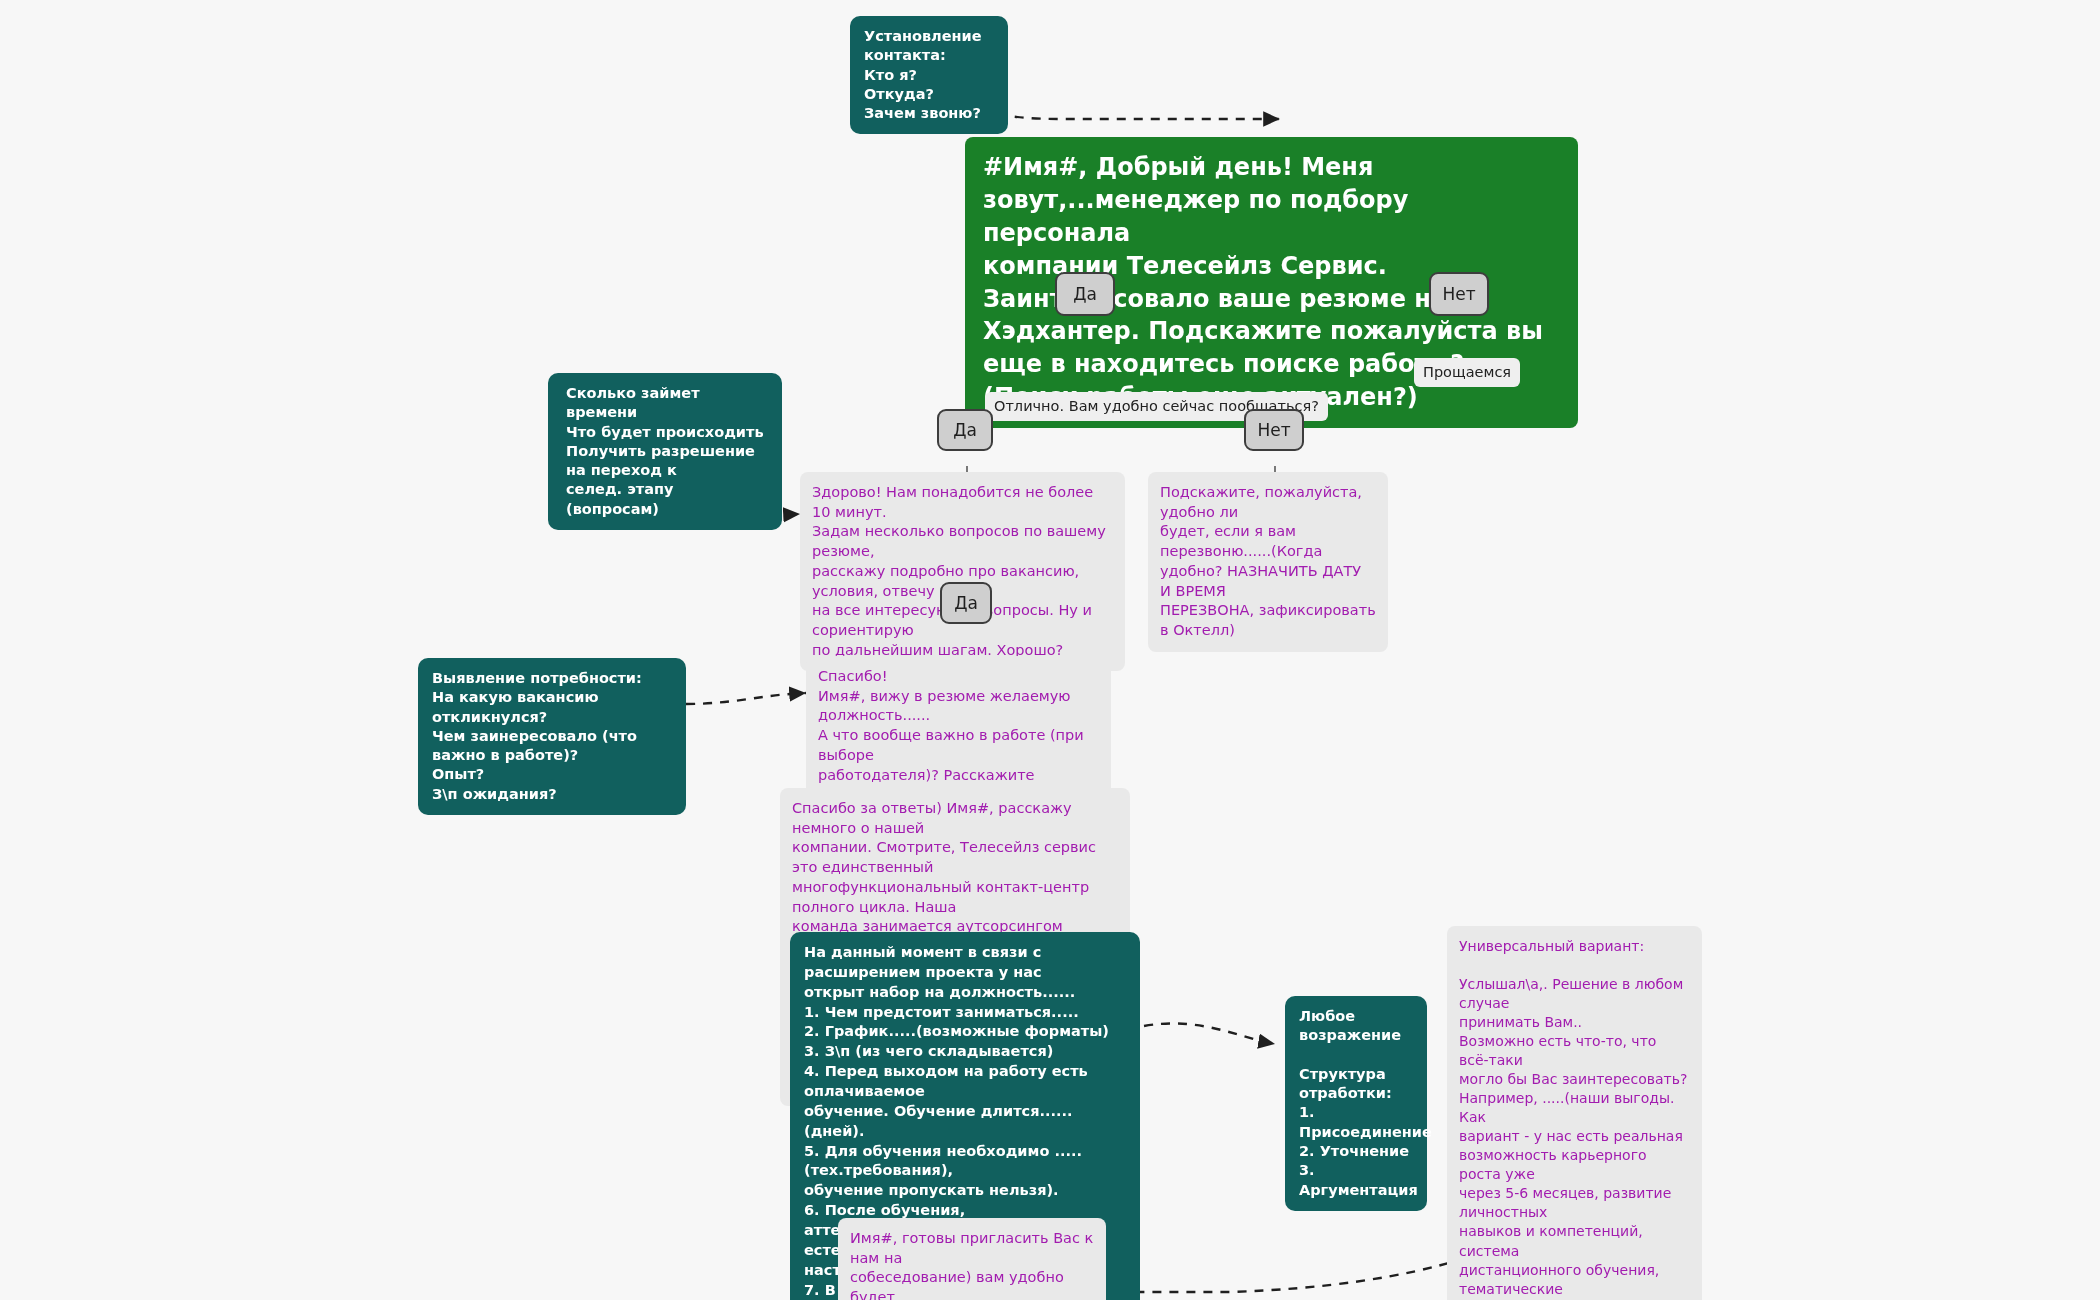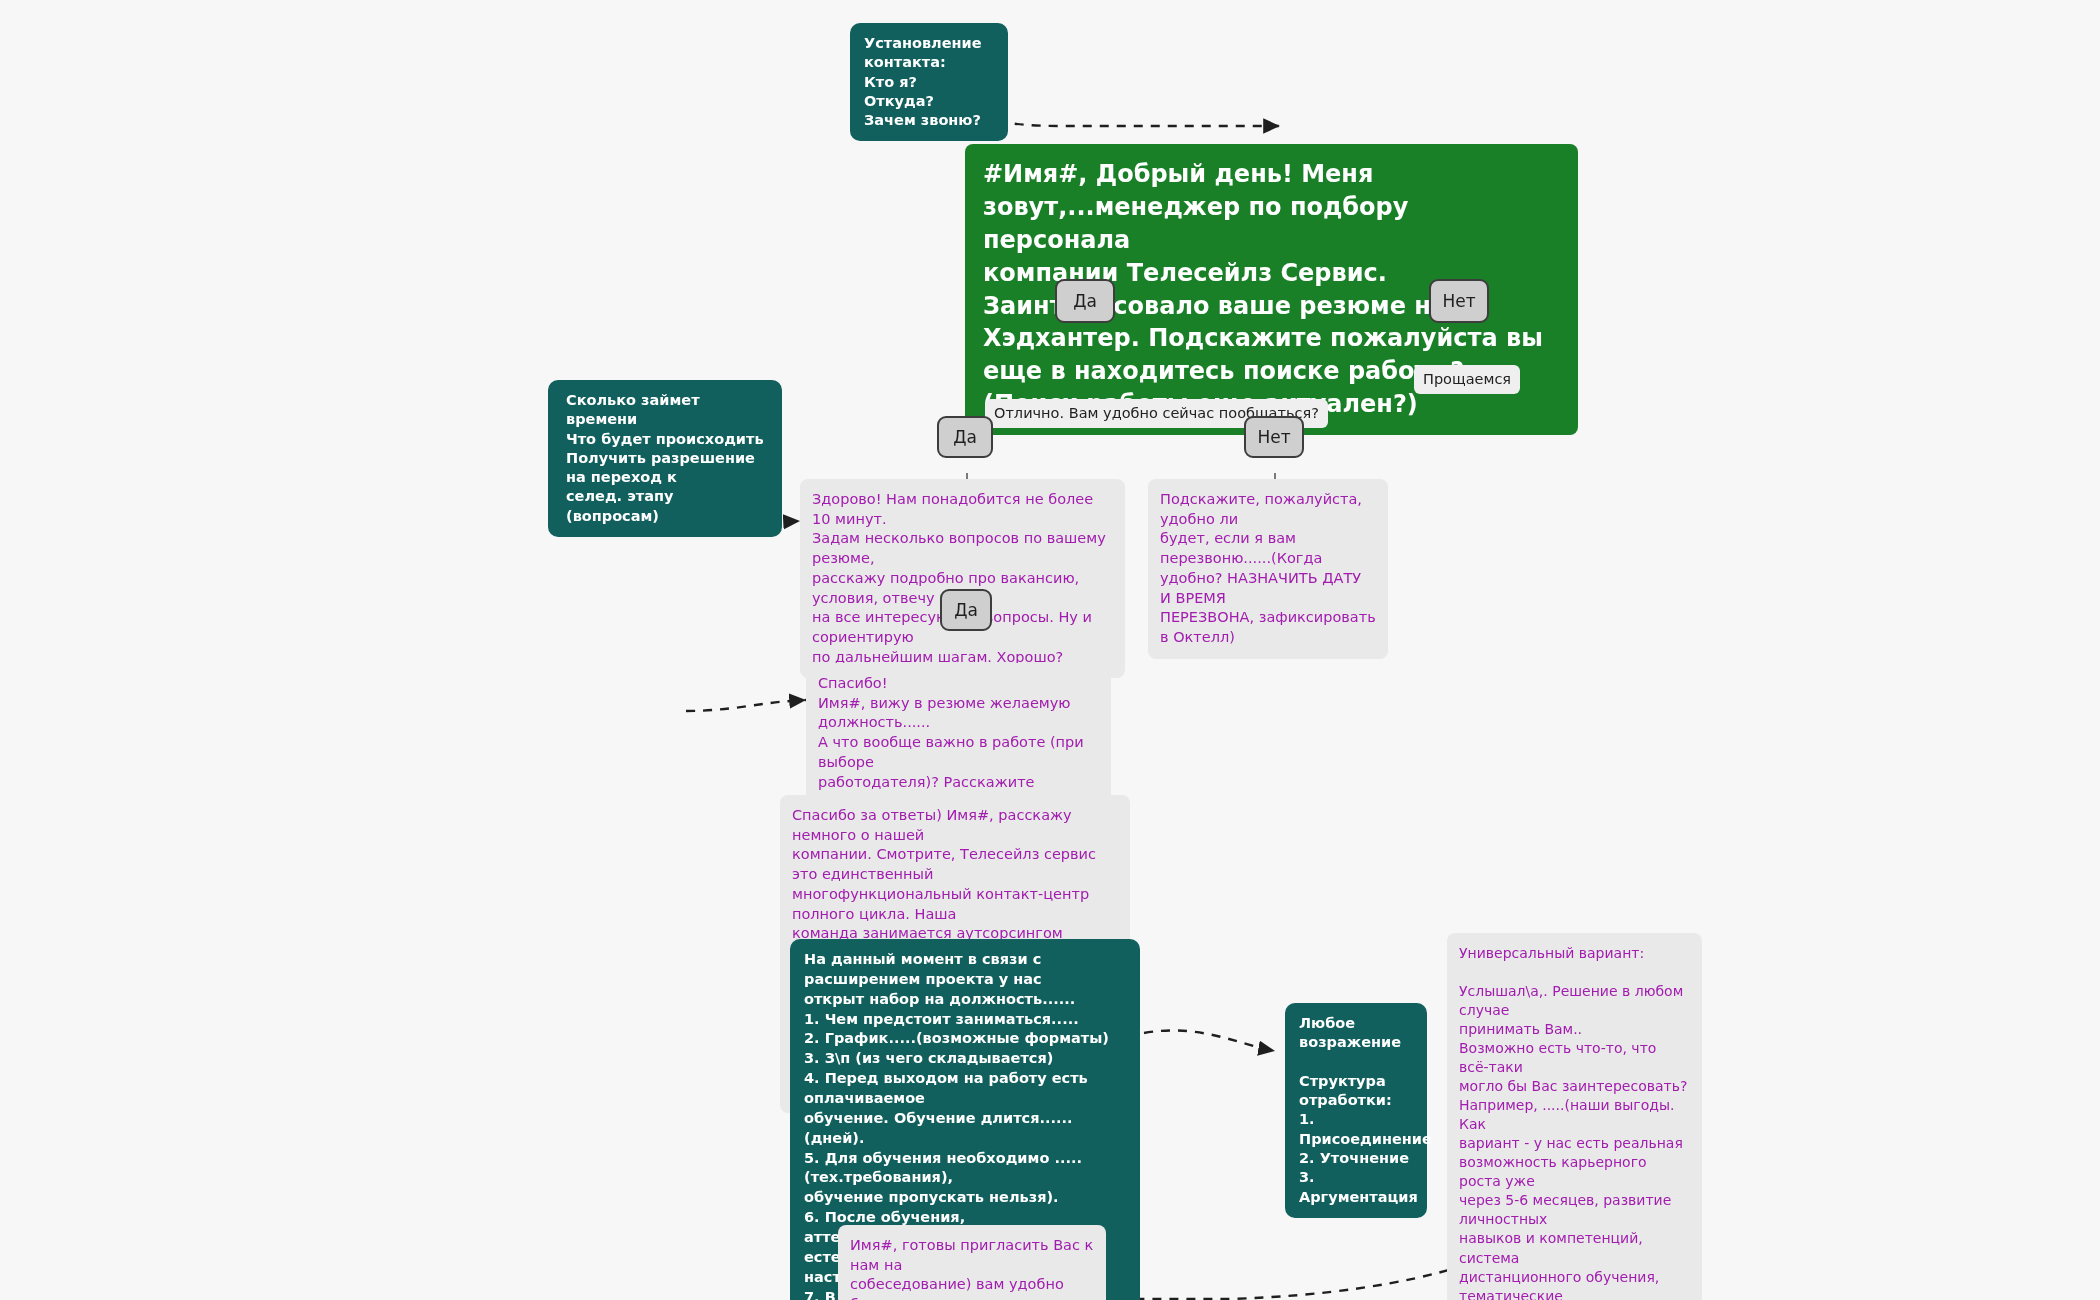--- a/index.html
+++ b/index.html
@@ -3,21 +3,21 @@
 <meta charset="utf-8">
 <style>
   html,body{margin:0;padding:0;}
   body{
     width:2100px;height:1300px;
     background:#f7f7f7;
     font-family:"DejaVu Sans","Liberation Sans",sans-serif;
     position:relative;
     overflow:hidden;
   }
-  #canvas{position:absolute;left:0;top:11px;width:2100px;height:1040px;}
+  #canvas{position:absolute;left:0;top:4px;width:2100px;height:1040px;}
   svg.edges{position:absolute;left:0;top:0;width:2100px;height:1300px;pointer-events:none;}
 
   .node{position:absolute;box-sizing:border-box;}
 
   
   .note{
     background:#11605e;
     color:#ffffff;
     border-radius:10px;
     font-weight:bold;
@@ -157,20 +157,25 @@
 на все интересующие вопросы. Ну и сориентирую
 по дальнейшим шагам. Хорошо?</div>
 
   <div class="node msg" style="left:1148px;top:468px;width:240px;">Подскажите, пожалуйста, удобно ли
 будет, если я вам перезвоню......(Когда
 удобно? НАЗНАЧИТЬ ДАТУ И ВРЕМЯ
 ПЕРЕЗВОНА, зафиксировать в Октелл)</div>
 
   <div class="node chip" style="left:940px;top:578px;width:52px;height:42px;">Да</div>
 
+  <div class="node note" style="left:418px;top:654px;width:268px;">Выявление потребности:
+На какую вакансию откликнулся?
+Чем заинересовало (что важно в работе)?
+Опыт?
+З\п ожидания?</div>
 
   <div class="node msg" style="left:806px;top:652px;width:305px;">Спасибо!
 Имя#, вижу в резюме желаемую должность......
 А что вообще важно в работе (при выборе
 работодателя)? Расскажите подробнее про свой
 Опыт (если он есть)? И по з\п ожиданиям
 сориентируйте пожалуйста...(это к начислению\
 на руки?)</div>
 
   <div class="node msg" style="left:780px;top:784px;width:350px;">Спасибо за ответы) Имя#, расскажу немного о нашей

